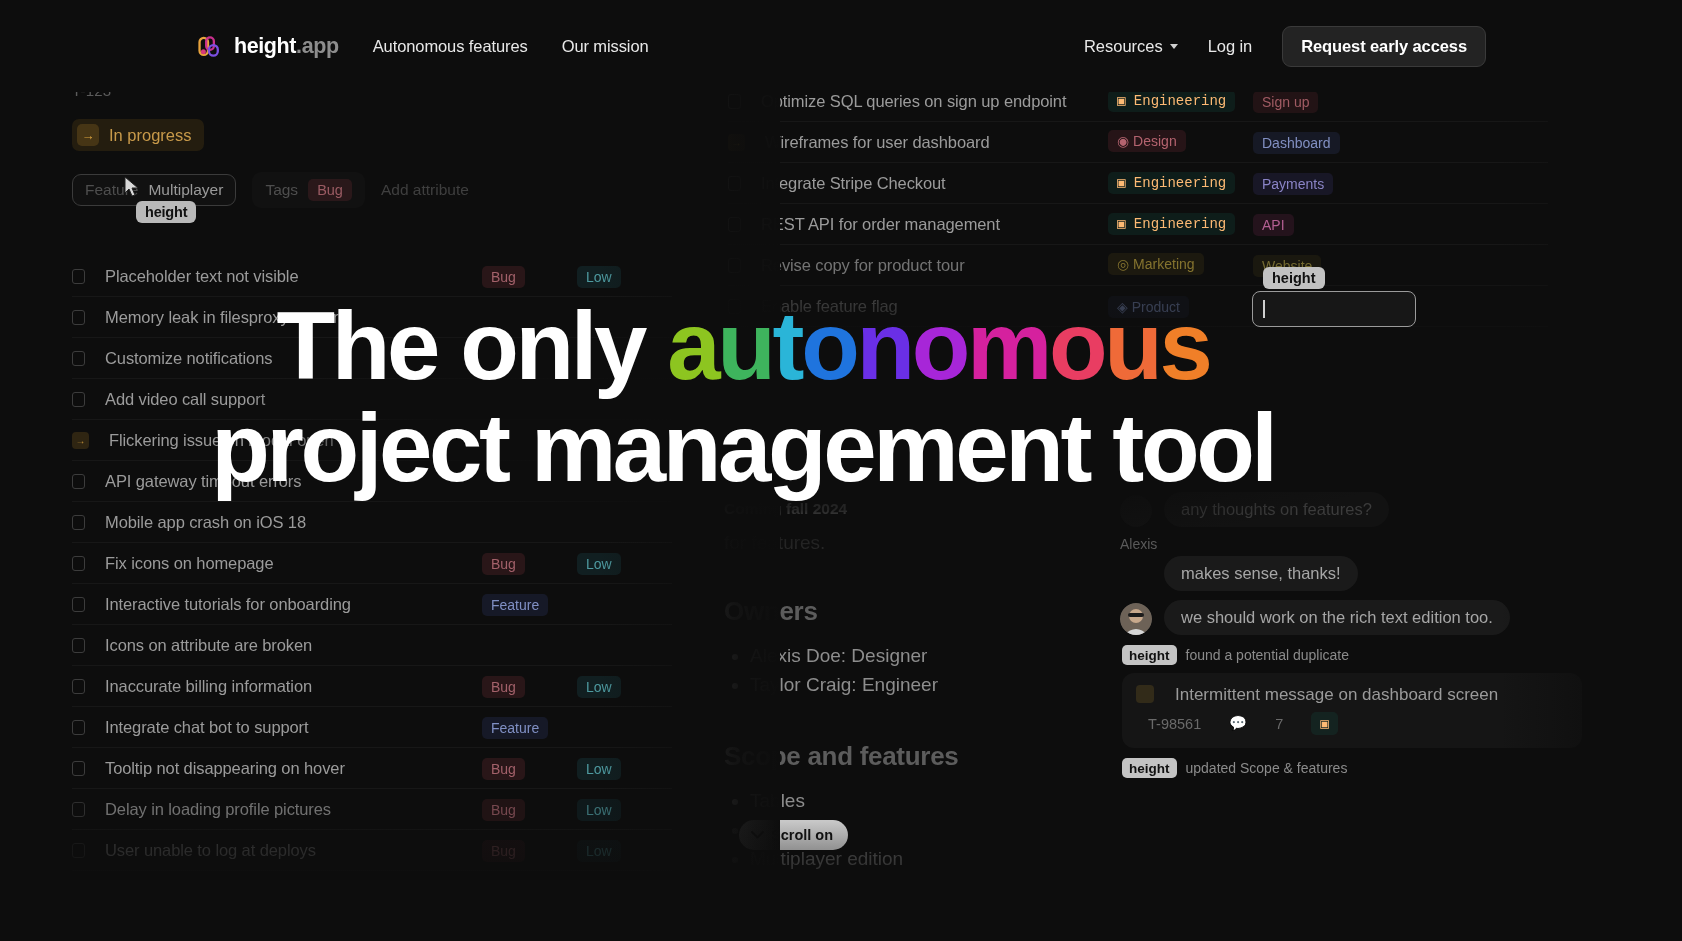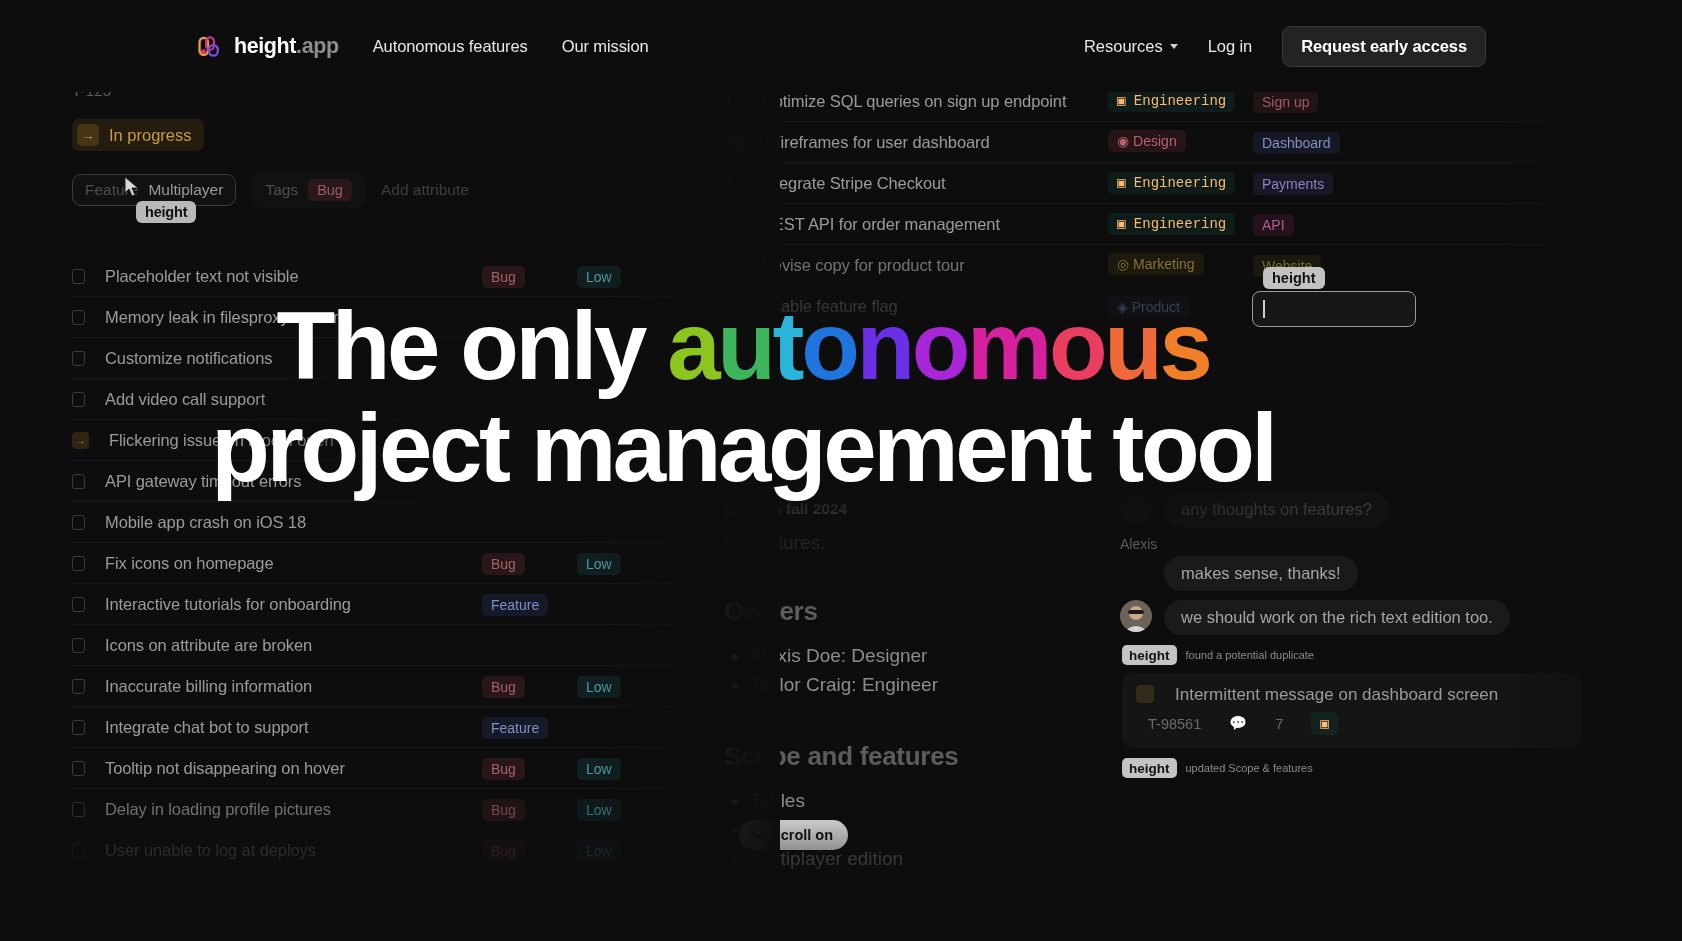--- a/index.html
+++ b/index.html
@@ -118,32 +118,32 @@
   .scroll-pill {
     position: absolute; left: 739px; top: 820px; z-index: 40;
     display: inline-flex; align-items: center; gap: 7px;
     background: #c8c8c8; color: #111; border-radius: 20px;
     padding: 7px 15px 7px 12px; font-size: 14.5px; font-weight: 700;
     cursor: pointer;
   }
 
   
   .chat { position: absolute; left: 1120px; top: 492px; width: 470px; }
-  .chat-row { display: flex; align-items: flex-start; gap: 12px; margin-bottom: 9px; }
+  .chat-row { display: flex; align-items: flex-end; gap: 12px; margin-bottom: 9px; }
   .avatar { width: 32px; height: 32px; border-radius: 50%; flex: 0 0 auto; background: #3b3b3b; overflow: hidden; position: relative; }
   .avatar.ghost { opacity: 0.12; }
   .bubble {
     background: rgba(255,255,255,0.055); border-radius: 19px;
     padding: 8px 17px; font-size: 16.5px; color: #a6a6a6; white-space: nowrap;
   }
   .bubble.dim { color: #3c3c3c; background: rgba(255,255,255,0.022); }
   .chat-name { font-size: 14px; color: #5a5a5a; margin: 4px 0 4px 0px; }
   .sys-row { display: flex; align-items: center; gap: 9px; margin: 10px 0 8px 2px; }
   .sys-badge { background: #c4c4c4; color: #111; font-size: 13.5px; font-weight: 700; border-radius: 5px; padding: 2.5px 7px; }
-  .sys-text { font-size: 11px; color: #8b8b8b; }
+  .sys-text { font-size: 14px; color: #8b8b8b; }
   .dup-card {
     background: rgba(255,255,255,0.035); border-radius: 12px; padding: 12px 16px 13px 14px;
     margin-left: 2px; width: 460px;
   }
   .dup-top { display: flex; gap: 21px; }
   .dup-ic { width: 18px; height: 18px; border-radius: 4px; background: rgba(140,110,40,0.25); }
   .dup-title { font-size: 17px; color: #9a9a9a; white-space: nowrap; }
   .dup-meta { display: flex; align-items: center; gap: 28px; margin: 7px 0 0 12px; font-size: 14.5px; color: #6a6a6a; }
 
   

